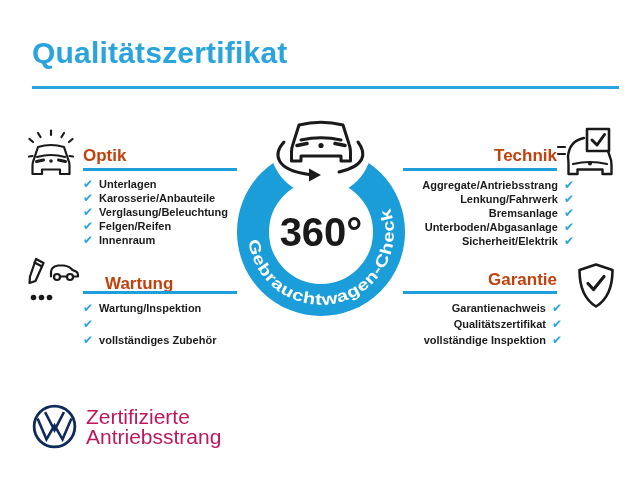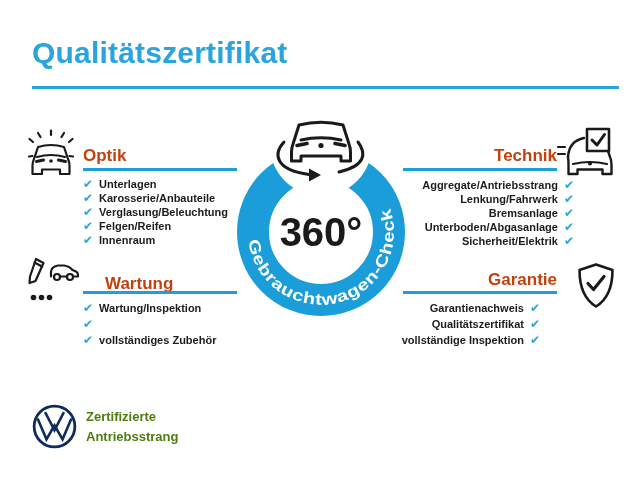--- a/index.html
+++ b/index.html
@@ -30,22 +30,22 @@
   .items.right .item .chk{margin-right:0;margin-left:6px;}
   .lbl{font-size:11px;font-weight:700;color:#1c1c1c;white-space:nowrap;}
   
   .sec-icon{position:absolute;}
   .sec-icon path,.sec-icon circle,.sec-icon rect,.sec-icon line{vector-effect:none;}
   
   .badge{position:absolute;left:221px;top:98px;width:200px;height:225px;}
   
   .vw-logo{position:absolute;left:32px;top:404px;width:45px;height:45px;}
   .brand{
-    position:absolute;left:86px;top:407px;font-size:13px;font-weight:700;
-    color:#4d7c0f;line-height:20px;white-space:nowrap;
+    position:absolute;left:86px;top:407px;font-size:21px;font-weight:400;
+    color:#be185d;line-height:20px;white-space:nowrap;
   }
 </style>
 </head>
 <body>
 
 <div class="canvas">
 
   <div class="title">Qualitätszertifikat</div>
   <div class="title-rule"></div>
 
@@ -181,21 +181,21 @@
   </ul>
 
   <svg class="sec-icon" style="left:574px;top:262px;" width="44" height="50" viewBox="0 0 44 50">
     <g stroke="#1a1a1a" fill="none" stroke-linecap="round" stroke-linejoin="round">
       <path d="M22,2.5 L38.5,8 C38.5,25 33.5,37.5 22,44.5 C10.5,37.5 5.5,25 5.5,8 Z" stroke-width="2.6"></path>
       <path d="M14,21.5 L19.5,27.5 L30,14.5" stroke-width="3.2"></path>
     </g>
   </svg>
   <div class="h r" style="right:83px;top:270px;">Garantie</div>
   <div class="rule" style="right:83px;top:291px;"></div>
-  <ul class="items sparse right" style="right:100px;top:300px;text-align:center;">
+  <ul class="items sparse right" style="right:78px;top:300px;text-align:center;">
     <li class="item">
         <span class="lbl">Garantienachweis</span>
         <span class="chk">✔</span>
       </li>
     <li class="item">
         <span class="lbl">Qualitätszertifikat</span>
         <span class="chk">✔</span>
       </li>
     <li class="item">
         <span class="lbl">vollständige Inspektion</span>

